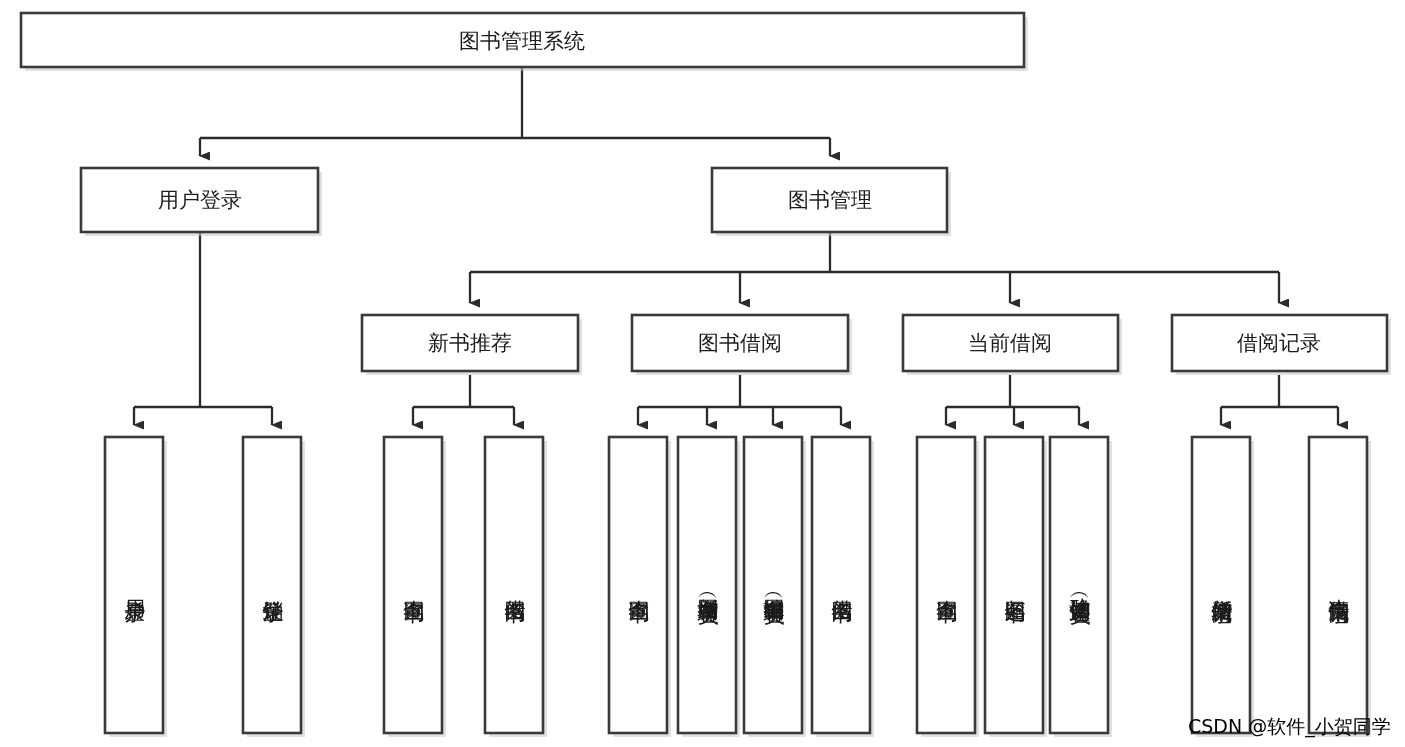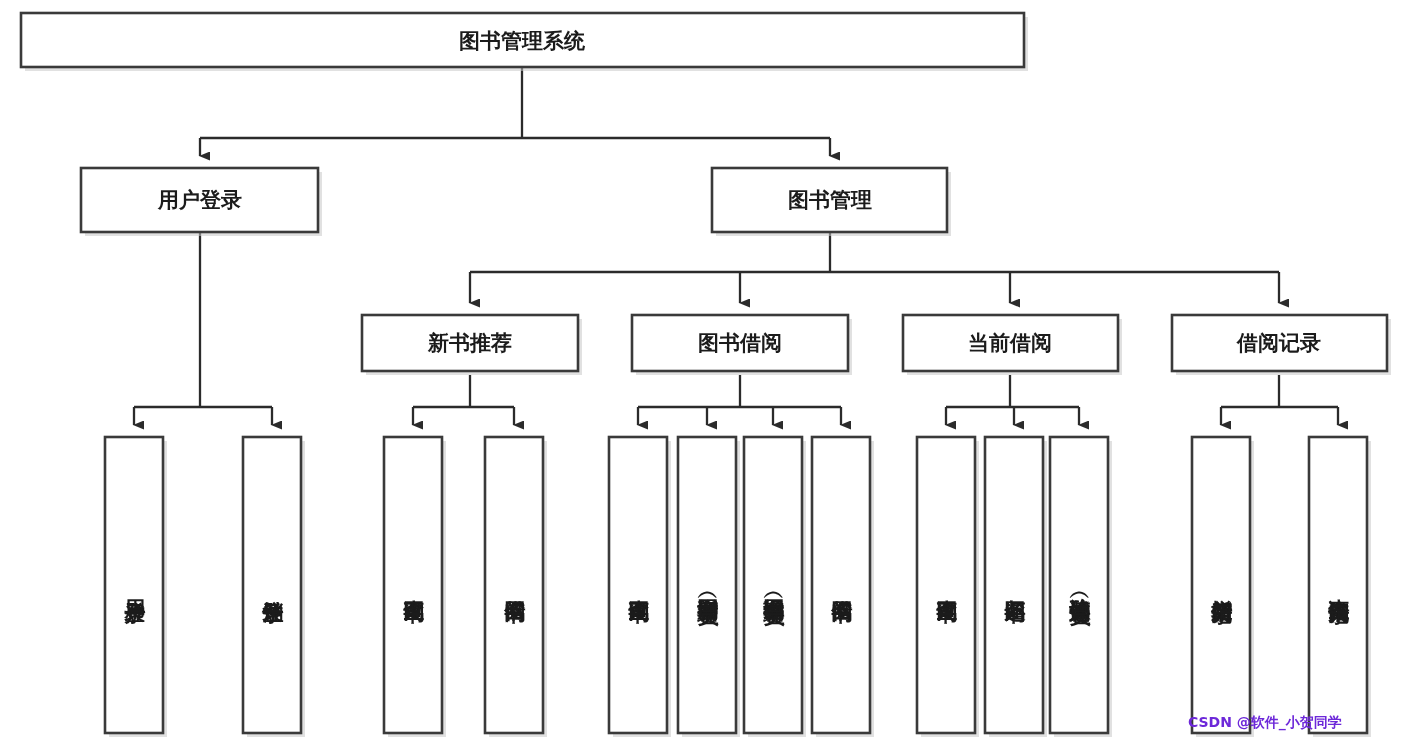--- a/index.html
+++ b/index.html
@@ -11,21 +11,20 @@
     width: 1405px;
     height: 747px;
     font-family: "DejaVu Sans", "Liberation Sans", sans-serif;
     overflow: hidden;
   }
   #diagram-root {
     position: relative;
     width: 1405px;
     height: 747px;
     background: #ffffff;
-    font-weight: bold;
   }
   svg.canvas {
     position: absolute;
     inset: 0;
     width: 1405px;
     height: 747px;
   }
   .node-rect {
     fill: #ffffff;
     stroke: #3a3a3a;
@@ -66,22 +65,22 @@
     justify-content: center;
     white-space: nowrap;
     pointer-events: none;
     user-select: none;
   }
   .watermark {
     position: absolute;
     left: 1188px;
     top: 714px;
     font-family: "DejaVu Sans", "Liberation Sans", sans-serif;
-    font-size: 14px;
-    color: #6d28d9;
+    font-size: 19px;
+    color: #000000;
     white-space: nowrap;
     user-select: none;
   }
 </style>
 </head>
 <body>
 
 <div id="diagram-root">
 
   <svg class="canvas" viewBox="0 0 1405 747">

